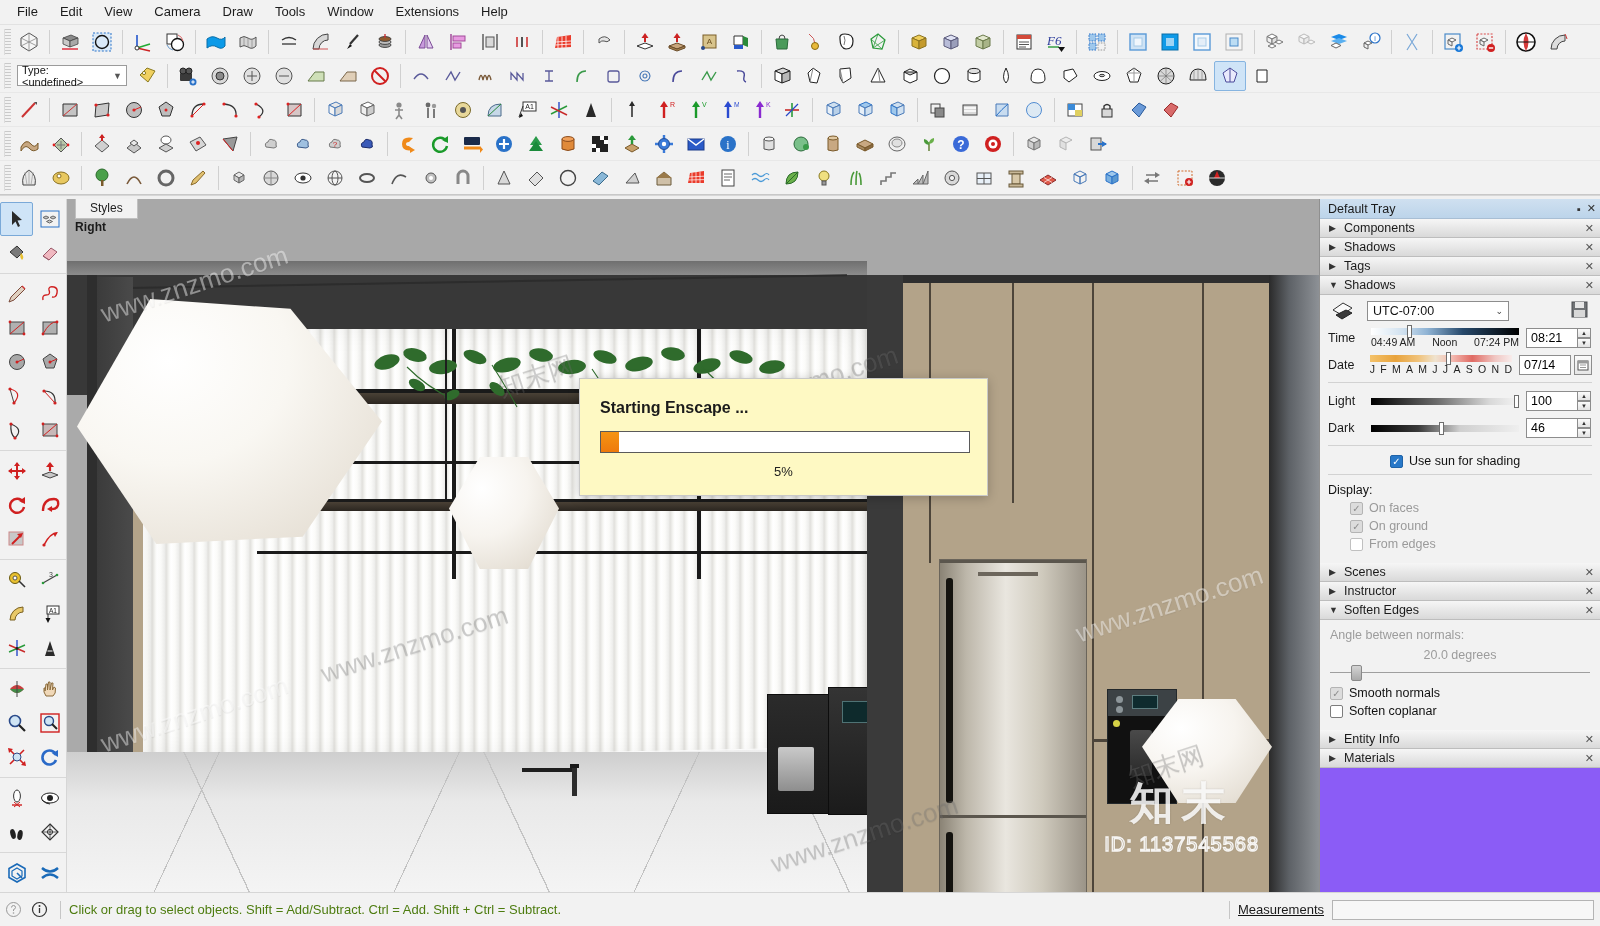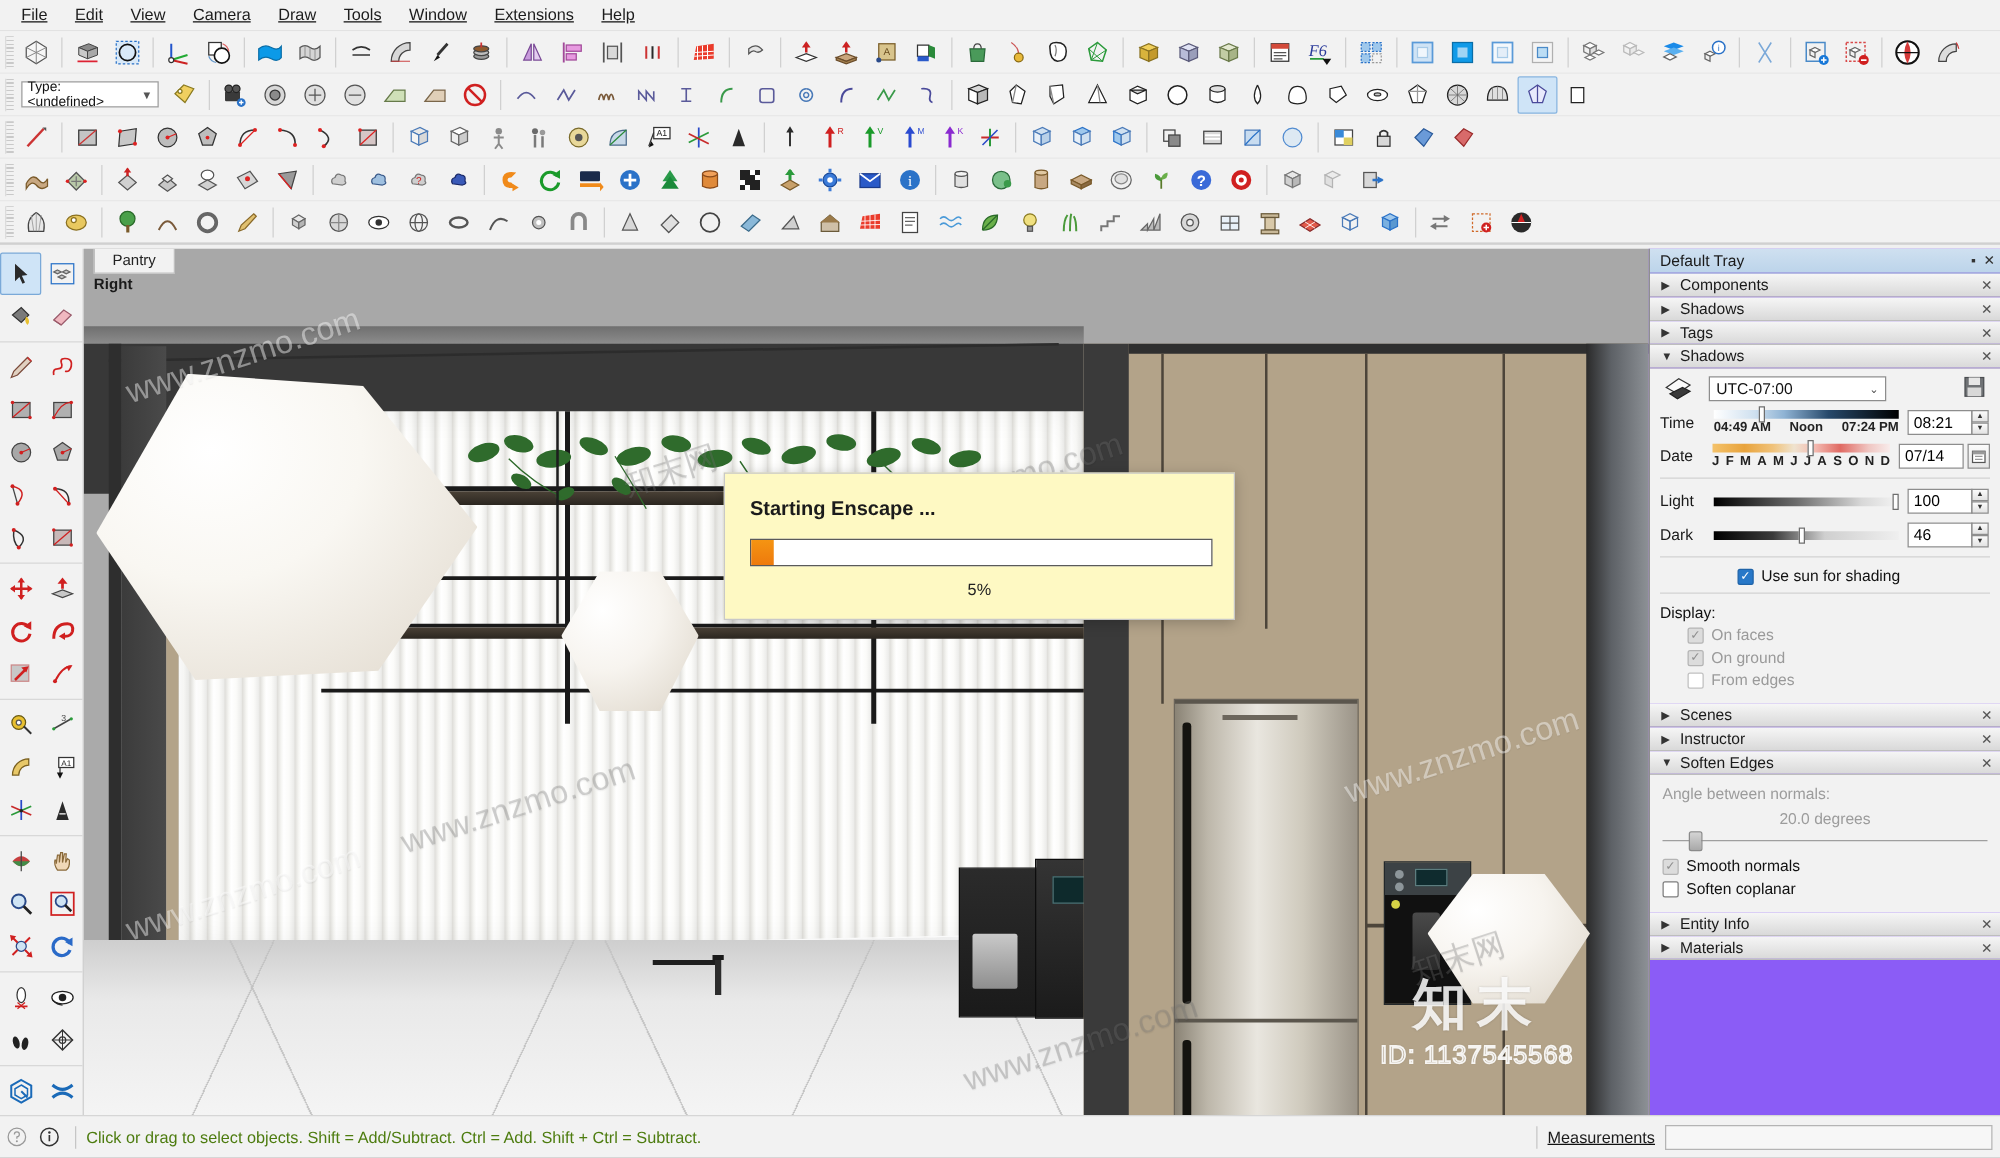--- a/index.html
+++ b/index.html
@@ -9,21 +9,21 @@
     font-size:12px;
     background:#f0f0f0;
     color:#111;
     -webkit-font-smoothing:antialiased;
   }
   #app{ position:relative; width:1600px; height:926px; }
 
   
   .menubar{
     height:25px; background:#f2f2f2; display:flex; align-items:center;
-    padding-left:6px; border-bottom:1px solid #e2e2e2;text-decoration:underline;
+    padding-left:6px; border-bottom:1px solid #e2e2e2;
   }
   .menubar .mi{
     padding:3px 11px; font-size:13px; color:#1c1c1c; cursor:default;
     border-radius:2px; line-height:16px;
   }
 
   
   .toolbars{ background:#f2f2f2; border-bottom:1px solid #d6d6d6; }
   .trow{
     display:flex; align-items:center; height:34px; padding-left:2px;
@@ -265,21 +265,21 @@
 
   .tzsel{
     display:flex; align-items:center; justify-content:space-between;
     width:142px; height:20px; background:#fff; border:1px solid #8d8d8d;
     padding:0 5px; font-size:12.5px;
   }
   .tzsel .cv{ font-size:9px; color:#444; }
   .sunicon{ width:32px; display:flex; justify-content:center; }
   .savebtn{ margin-left:auto; margin-right:4px; }
 
-  .sliderbox{ width:148px;font-weight:bold; }
+  .sliderbox{ width:148px; }
   .track{ position:relative; height:7px; }
   .gradTime{ height:7px; background:linear-gradient(to right,#ffffff 0%,#cfe0ef 22%,#8fb3d4 38%,#27496b 62%,#000000 100%); }
   .gradDate{ height:7px; background:linear-gradient(to right,#f4c26a 0%,#e8a33c 18%,#f0c27a 34%,#efe3cf 46%,#f3b9b0 58%,#e06a63 72%,#f0c6c2 88%,#f8eceb 100%); }
   .knob{ position:absolute; top:-3px; width:5px; height:13px; background:#fdfdfd; border:1px solid #6e6e6e; }
   .ticks{ display:flex; justify-content:space-between; font-size:10.5px; color:#222; margin-top:1px; }
   .monthticks{ display:flex; justify-content:space-between; font-size:10.5px; color:#222; margin-top:1px; letter-spacing:0; }
 
   .spin{ display:flex; align-items:center; }
   .spin input{
     width:52px; height:20px; border:1px solid #8d8d8d; background:#fff;
@@ -1942,21 +1942,21 @@
       <div class="wm wmdark" style="left:430px;top:160px;">知末网</div>
       <div class="wm wmdark" style="left:1060px;top:550px;">知末网</div>
 
       <div class="wmbig">
         <div class="zh">知末</div>
         <div class="idline">ID: 1137545568</div>
       </div>
     </div>
 
     <div class="tabbar">
-      <div class="scenetab">Pantry</div>
+      <div class="scenetab">Styles</div>
     </div>
     <div class="viewlabel">Right</div>
   </div>
 
   <div class="encdialog">
     <div class="enctitle">Starting Enscape ...</div>
     <div class="encbarwrap">
       <div class="encbar" id="encbar" style="width: 5%; background: linear-gradient(rgb(245, 148, 18), rgb(238, 122, 13));"></div>
     </div>
     <div class="encpct">5%</div>

